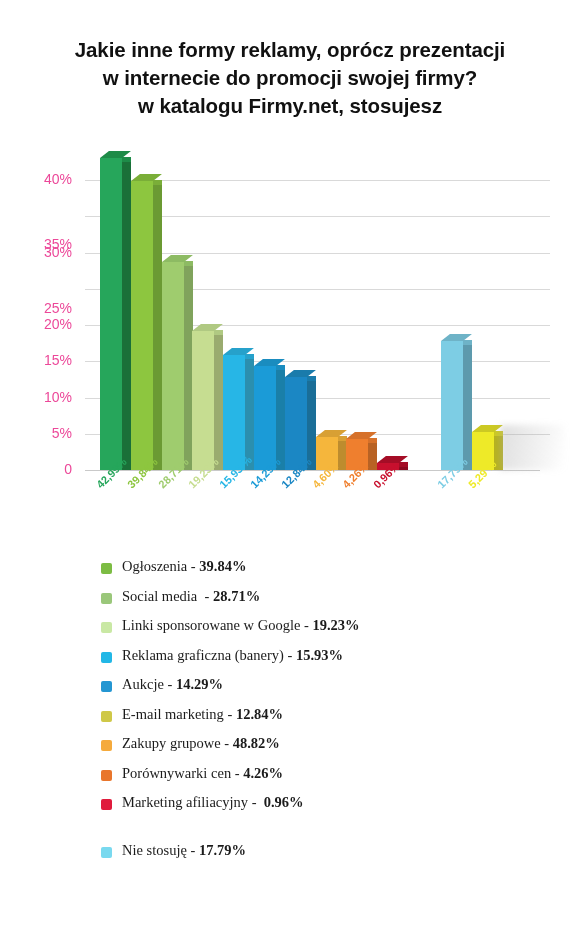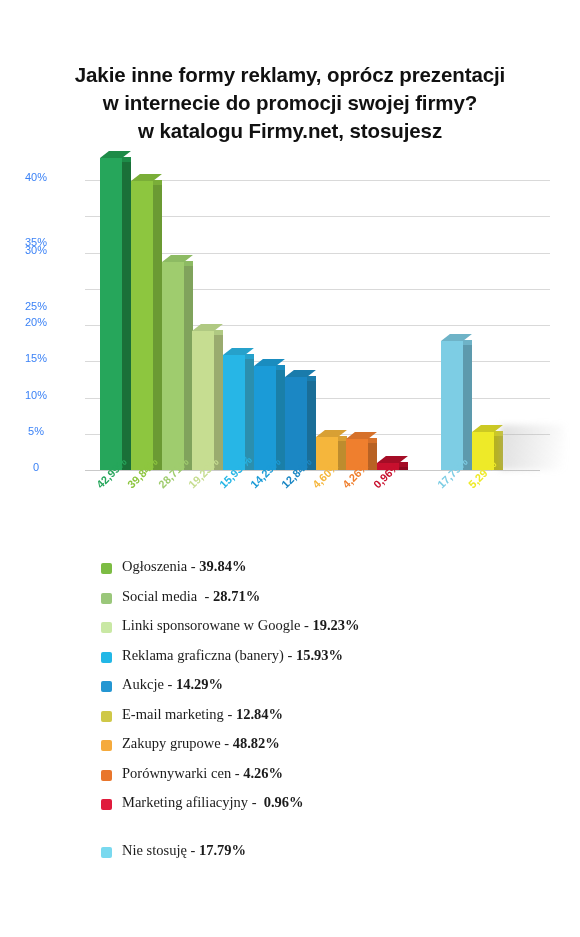--- a/index.html
+++ b/index.html
@@ -21,21 +21,20 @@
     left: 0;
     top: 36px;
     width: 580px;
     text-align: center;
     font-family: "Liberation Sans", sans-serif;
     font-weight: bold;
     font-size: 20.5px;
     line-height: 28px;
     color: #111111;
     letter-spacing: -0.1px;
-    margin-top: 25px;
   }
   #chart-title .tline { display: block; white-space: pre; }
 
   
   #plot-area {
     position: absolute;
     left: 0;
     top: 150px;
     width: 580px;
     height: 390px;
@@ -49,24 +48,24 @@
     background: #d9d9d9;
   }
   .gridline.axis0 {
     background: #c9c9c9;
     width: 455px;
   }
   .ytick {
     position: absolute;
     left: 0;
     width: 72px;
-    text-align: center;
+    text-align: right;
     font-family: "Liberation Sans", sans-serif;
-    font-size: 11px;
-    color: #3b82f6;
+    font-size: 14px;
+    color: #ec4899;
   }
 
   
   #plot-shadow {
     position: absolute;
     left: 500px;
     top: 275px;
     width: 65px;
     height: 45px;
     background: linear-gradient(100deg, rgba(170,170,170,0.38), rgba(255,255,255,0));

